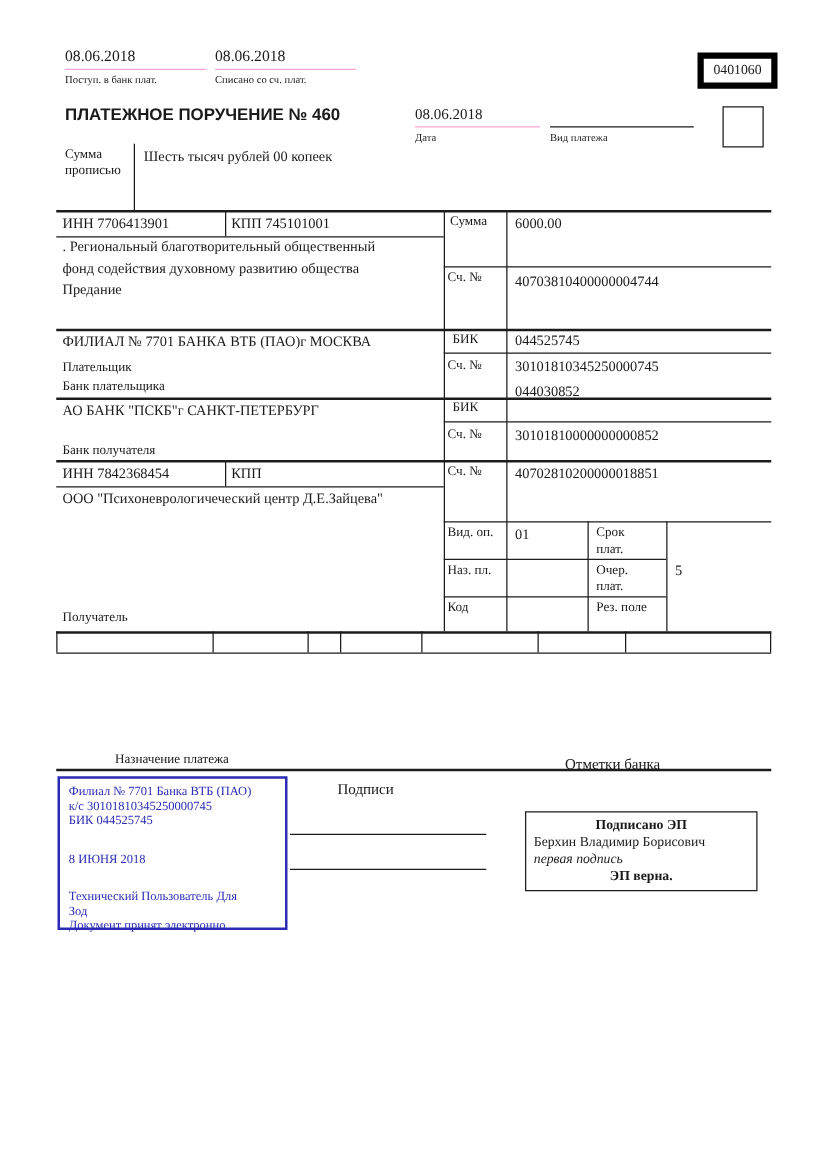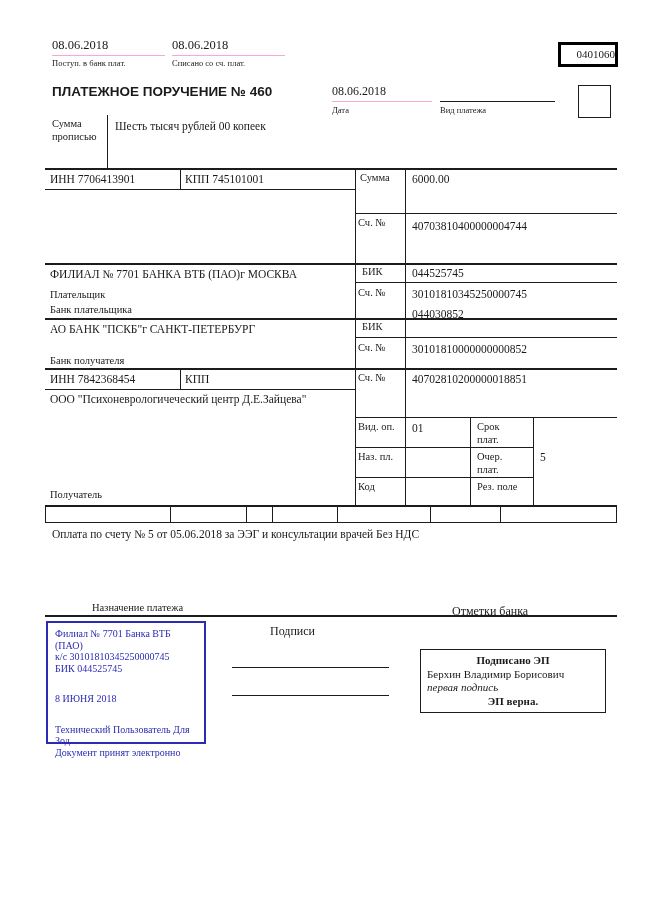--- a/index.html
+++ b/index.html
@@ -9,21 +9,21 @@
   .hline{position:absolute;background:#1c1c1c;height:1px;}
   .hline.thick{height:2px;}
   .vline{position:absolute;background:#1c1c1c;width:1px;}
   .t11{font-size:11.5px;line-height:14px;white-space:nowrap;}
   .t11w{font-size:11.5px;line-height:17px;}
   .lab{font-size:10.5px;line-height:12px;white-space:nowrap;}
   .lab-s{font-size:8.5px;line-height:10px;white-space:nowrap;}
   .labw{font-size:10.5px;line-height:12.5px;}
   .date-top{font-size:12.5px;line-height:14px;border-bottom:1px solid #f9a8d4;padding-bottom:3px;}
   .title{font-family:"Liberation Sans",sans-serif;font-weight:bold;font-size:13.5px;white-space:nowrap;}
-  .codebox{border:3px solid #000000;font-size:11px;text-align:right;line-height:18px;}
+  .codebox{border:5px solid #000000;font-size:11px;text-align:center;line-height:18px;}
   .emptybox{border:1px solid #1c1c1c;background:#fff;}
   .stamp{border:2px solid #2b2bb4;color:#2b2bb4;font-size:10px;line-height:11.5px;
          padding:5px 7px;box-sizing:border-box;}
   .stamp .gap{margin-top:19px;}
   .signedbox{border:1px solid #1c1c1c;font-size:11px;line-height:13.5px;box-sizing:border-box;
              padding:4px 6px;}
   .b{font-weight:bold;}
   .i{font-style:italic;}
   .ctr{text-align:center;}
 </style>
@@ -84,20 +84,21 @@
   <div class="vline" style="left:337px;top:505px;height:17px;"></div>
   <div class="vline" style="left:430px;top:505px;height:17px;"></div>
   <div class="vline" style="left:500px;top:505px;height:17px;"></div>
   <div class="vline" style="left:616px;top:505px;height:17px;"></div>
 
   <div class="abs t11" style="left:50px;top:172px;">ИНН 7706413901</div>
   <div class="abs t11" style="left:185px;top:172px;">КПП 745101001</div>
   <div class="abs lab" style="left:360px;top:172px;">Сумма</div>
   <div class="abs t11" style="left:412px;top:172px;">6000.00</div>
 
+  <div class="abs t11w" style="left:50px;top:190px;width:255px;">. Региональный благотворительный общественный фонд содействия духовному развитию общества Предание</div>
   <div class="abs lab" style="left:50px;top:248px;margin-top:41px;">Плательщик</div>
   <div class="abs lab" style="left:358px;top:217px;">Сч. №</div>
   <div class="abs t11" style="left:412px;top:219px;">40703810400000004744</div>
 
   <div class="abs t11" style="left:50px;top:267px;">ФИЛИАЛ № 7701 БАНКА ВТБ (ПАО)г МОСКВА</div>
   <div class="abs lab" style="left:50px;top:304px;">Банк плательщика</div>
   <div class="abs lab" style="left:362px;top:266px;">БИК</div>
   <div class="abs t11" style="left:412px;top:266px;">044525745</div>
   <div class="abs lab" style="left:358px;top:287px;">Сч. №</div>
   <div class="abs t11" style="left:412px;top:287px;">30101810345250000745</div>
@@ -118,24 +119,23 @@
 
   <div class="abs lab" style="left:358px;top:421px;">Вид. оп.</div>
   <div class="abs t11" style="left:412px;top:421px;">01</div>
   <div class="abs labw" style="left:477px;top:421px;width:46px;">Срок плат.</div>
   <div class="abs lab" style="left:358px;top:451px;">Наз. пл.</div>
   <div class="abs labw" style="left:477px;top:451px;width:46px;">Очер. плат.</div>
   <div class="abs t11" style="left:540px;top:450px;">5</div>
   <div class="abs lab" style="left:358px;top:481px;">Код</div>
   <div class="abs labw" style="left:477px;top:481px;width:56px;">Рез. поле</div>
 
-  <div class="abs t11" style="left:52px;top:527px;">Оплата по счету № 5 от 05.06.2018 за ЭЭГ и консультации врачей Без НДС</div>
   <div class="abs lab" style="left:52px;top:602px;margin-left:40px;">Назначение платежа</div>
 
-  <div class="abs stamp" style="left:46px;top:621px;width:160px;height:123px;">
+  <div class="abs stamp" style="left:46px;top:621px;width:184px;height:123px;">
     <div>Филиал № 7701 Банка ВТБ (ПАО)</div>
     <div>к/с 30101810345250000745</div>
     <div>БИК 044525745</div>
     <div class="gap">8 ИЮНЯ 2018</div>
     <div class="gap" style="width:145px;">Технический Пользователь Для Зод</div>
     <div>Документ принят электронно</div>
   </div>
 
   <div class="abs" style="left:270px;top:624px;font-size:12px;">Подписи</div>
   <div class="hline" style="left:232px;top:667px;width:157px;"></div>

